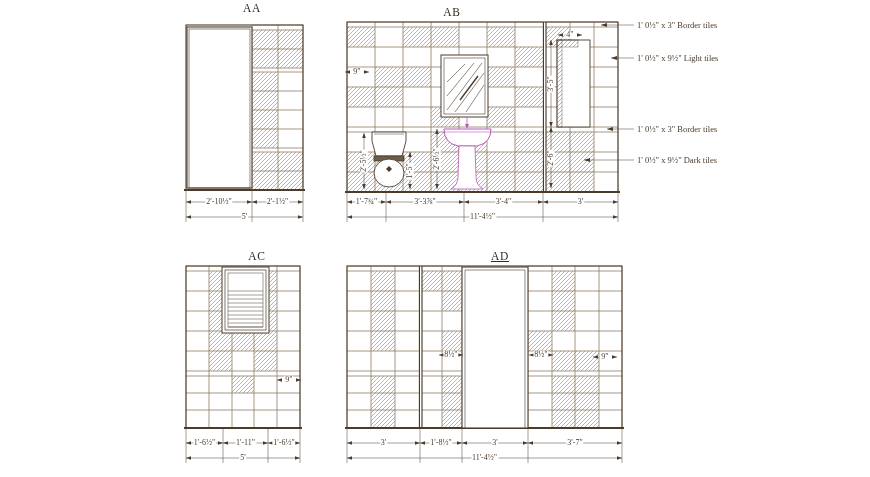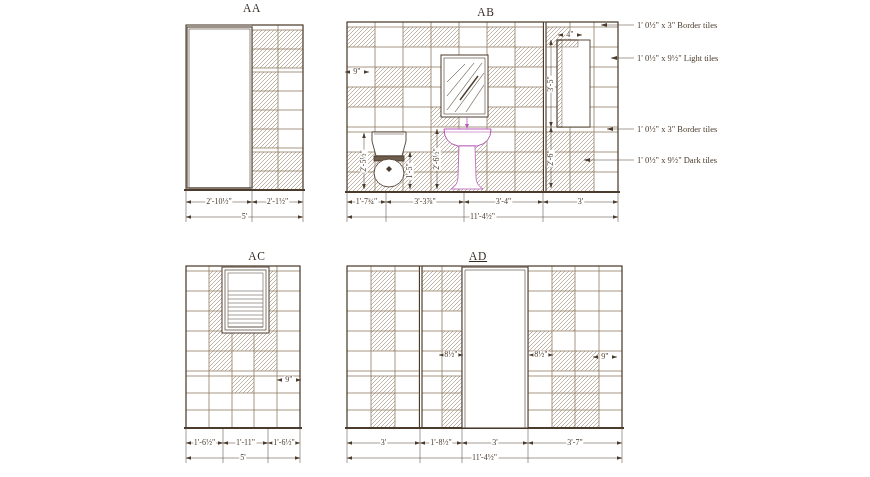--- a/index.html
+++ b/index.html
@@ -477,23 +477,23 @@
       <div class="dim" style="left: 441px; top: 443px;">1'-8½"</div>
       <div class="dim" style="left: 495px; top: 443px;">3'</div>
       <div class="dim" style="left: 575px; top: 443px;">3'-7"</div>
       <div class="dim" style="left: 484.5px; top: 458px;">11'-4½"</div>
       <div class="dim" style="left: 451px; top: 355px;">8½"</div>
       <div class="dim" style="left: 541px; top: 355px;">8½"</div>
       <div class="dim" style="left: 605px; top: 357px;">9"</div>
     </div>
 
   <div class="ev-title" style="left: 252px; top: 8px;">AA</div>
-  <div class="ev-title" style="left: 486px; top: 12px;">AB</div>
+  <div class="ev-title" style="left: 452px; top: 12px;">AB</div>
   <div class="ev-title" style="left: 257px; top: 256px;">AC</div>
-  <div class="ev-title" style="left: 478px; top: 256px; text-decoration: underline;">AD</div>
+  <div class="ev-title" style="left: 500px; top: 256px; text-decoration: underline;">AD</div>
 
   <div id="legend">
     <div class="legend-item" style="left: 637px; top: 25px;">1' 0½" x 3" Border tiles</div>
     <div class="legend-item" style="left: 637px; top: 58px;">1' 0½" x 9½" Light tiles</div>
     <div class="legend-item" style="left: 637px; top: 129px;">1' 0½" x 3" Border tiles</div>
     <div class="legend-item" style="left: 637px; top: 160px;">1' 0½" x 9½" Dark tiles</div>
   </div>
 </div>
 
 </body></html>

